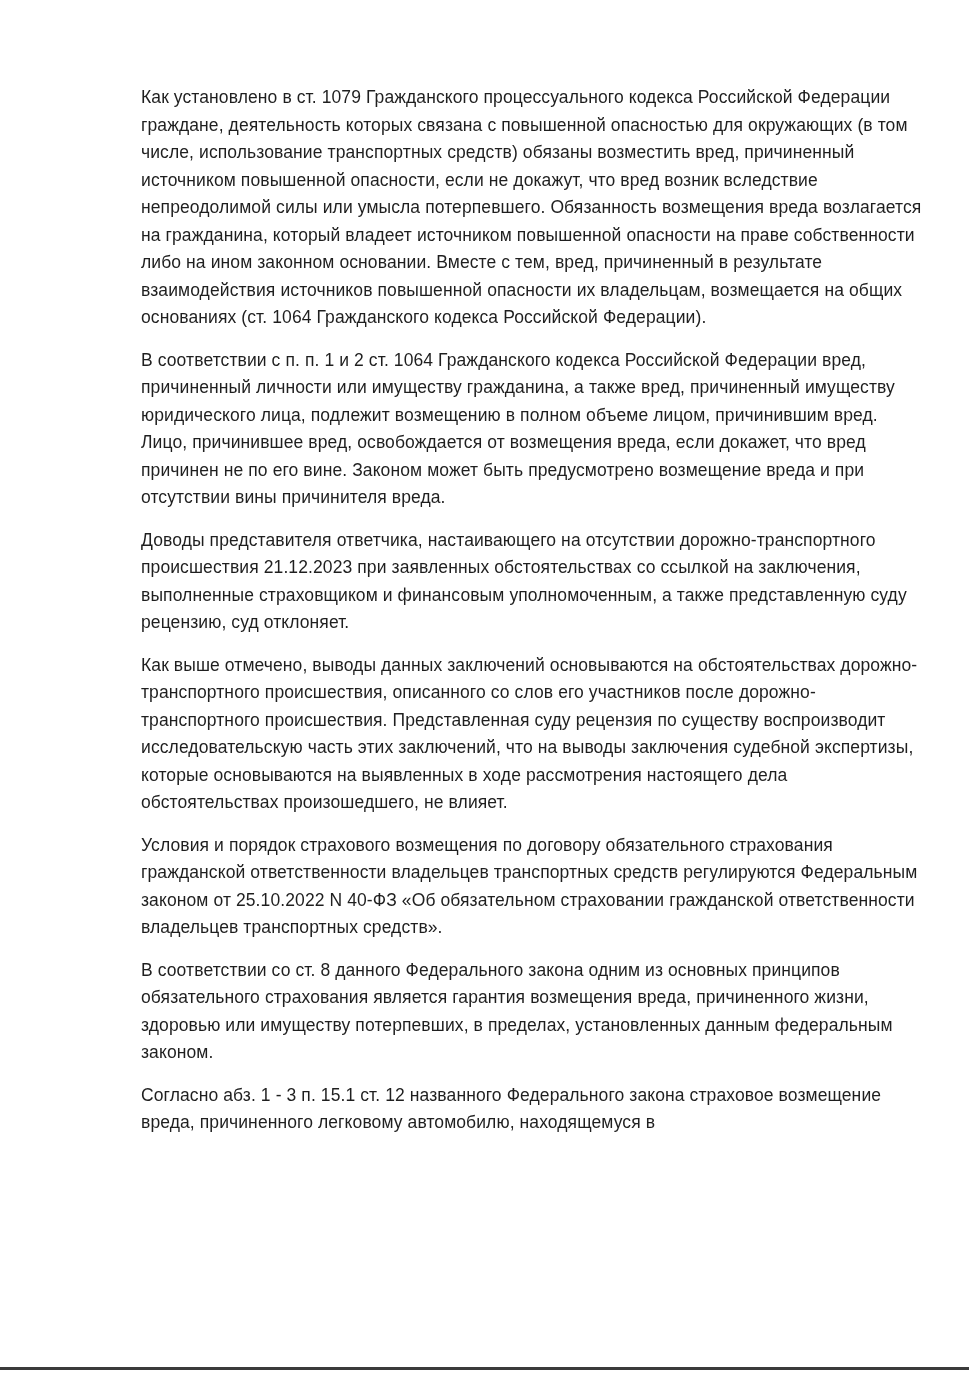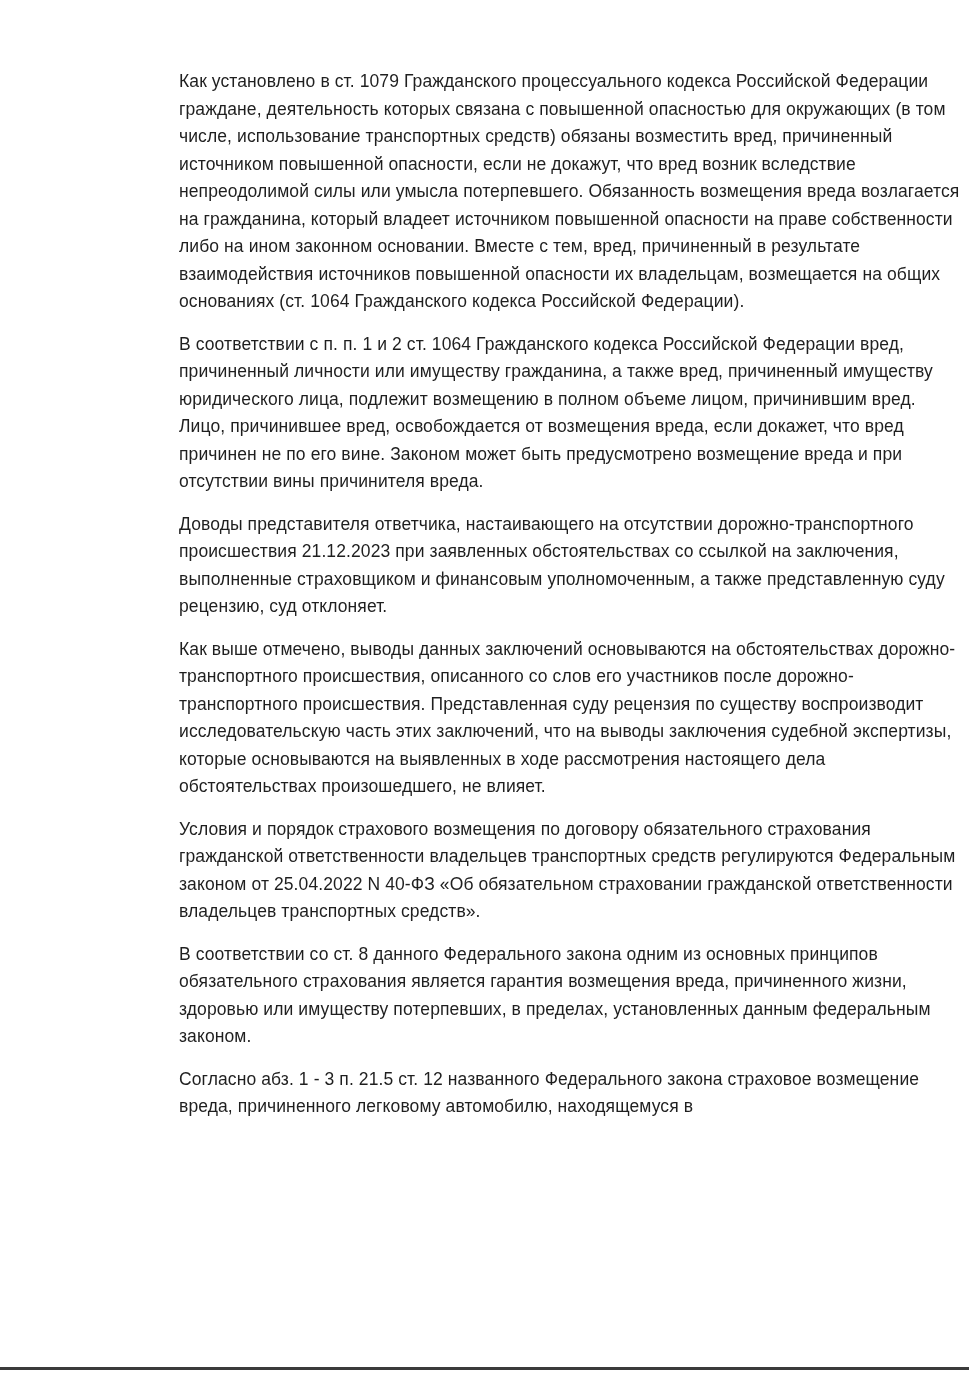--- a/index.html
+++ b/index.html
@@ -16,27 +16,26 @@
     width: 969px;
     height: 1375px;
     position: relative;
     overflow: hidden;
     background: var(--page-bg);
     font-family: "Liberation Sans", sans-serif;
   }
   .doc {
     position: absolute;
     left: 141px;
-    top: 68px;
+    top: 84px;
     width: 786px;
     color: var(--text-color);
     font-size: 17.5px;
     line-height: 27.5px;
     letter-spacing: 0.1px;
-    margin-left: 38px;
   }
   .doc p {
     margin: 0 0 15px 0;
     white-space: pre-wrap; 
   }
   .page-divider {
     position: absolute;
     left: 0;
     top: 1367px;
     width: 969px;
@@ -45,18 +44,18 @@
   }
 </style>
 </head>
 <body>
 
 <main class="doc">
   <p>Как установлено в ст. 1079 Гражданского процессуального кодекса Российской Федерации граждане, деятельность которых связана с повышенной опасностью для окружающих (в том числе, использование транспортных средств) обязаны возместить вред, причиненный источником повышенной опасности, если не докажут, что вред возник вследствие непреодолимой силы или умысла потерпевшего. Обязанность возмещения вреда возлагается на гражданина, который владеет источником повышенной опасности на праве собственности либо на ином законном основании. Вместе с тем, вред, причиненный в результате взаимодействия источников повышенной опасности их владельцам, возмещается на общих основаниях (ст. 1064 Гражданского кодекса Российской Федерации).</p>
   <p>В соответствии с п. п. 1 и 2 ст. 1064 Гражданского кодекса Российской Федерации вред, причиненный личности или имуществу гражданина, а также вред, причиненный имуществу юридического лица, подлежит возмещению в полном объеме лицом, причинившим вред. Лицо, причинившее вред, освобождается от возмещения вреда, если докажет, что вред причинен не по его вине. Законом может быть предусмотрено возмещение вреда и при отсутствии вины причинителя вреда.</p>
   <p>Доводы представителя ответчика, настаивающего на отсутствии дорожно-транспортного происшествия 21.12.2023 при заявленных обстоятельствах со ссылкой на заключения, выполненные страховщиком и финансовым уполномоченным, а также представленную суду рецензию, суд отклоняет.</p>
   <p>Как выше отмечено, выводы данных заключений основываются на обстоятельствах дорожно-транспортного происшествия, описанного со слов его участников после дорожно-транспортного происшествия. Представленная суду рецензия по существу воспроизводит исследовательскую часть этих заключений, что на выводы заключения судебной экспертизы, которые основываются на выявленных в ходе рассмотрения настоящего дела обстоятельствах произошедшего, не влияет.</p>
-  <p>Условия и порядок страхового возмещения по договору обязательного страхования гражданской ответственности владельцев транспортных средств регулируются Федеральным законом от 25.04.2022 N 40-ФЗ «Об обязательном страховании гражданской ответственности владельцев транспортных средств».</p>
+  <p>Условия и порядок страхового возмещения по договору обязательного страхования гражданской ответственности владельцев транспортных средств регулируются Федеральным законом от 25.10.2022 N 40-ФЗ «Об обязательном страховании гражданской ответственности владельцев транспортных средств».</p>
   <p>В соответствии со ст. 8 данного Федерального закона одним из основных принципов обязательного страхования является гарантия возмещения вреда, причиненного жизни, здоровью или имуществу потерпевших, в пределах, установленных данным федеральным законом.</p>
-  <p>Согласно абз. 1 - 3 п. 21.5 ст. 12 названного Федерального закона страховое возмещение вреда, причиненного легковому автомобилю, находящемуся в</p>
+  <p>Согласно абз. 1 - 3 п. 15.1 ст. 12 названного Федерального закона страховое возмещение вреда, причиненного легковому автомобилю, находящемуся в</p>
 </main>
 
 <div class="page-divider"></div>
 
 </body></html>

